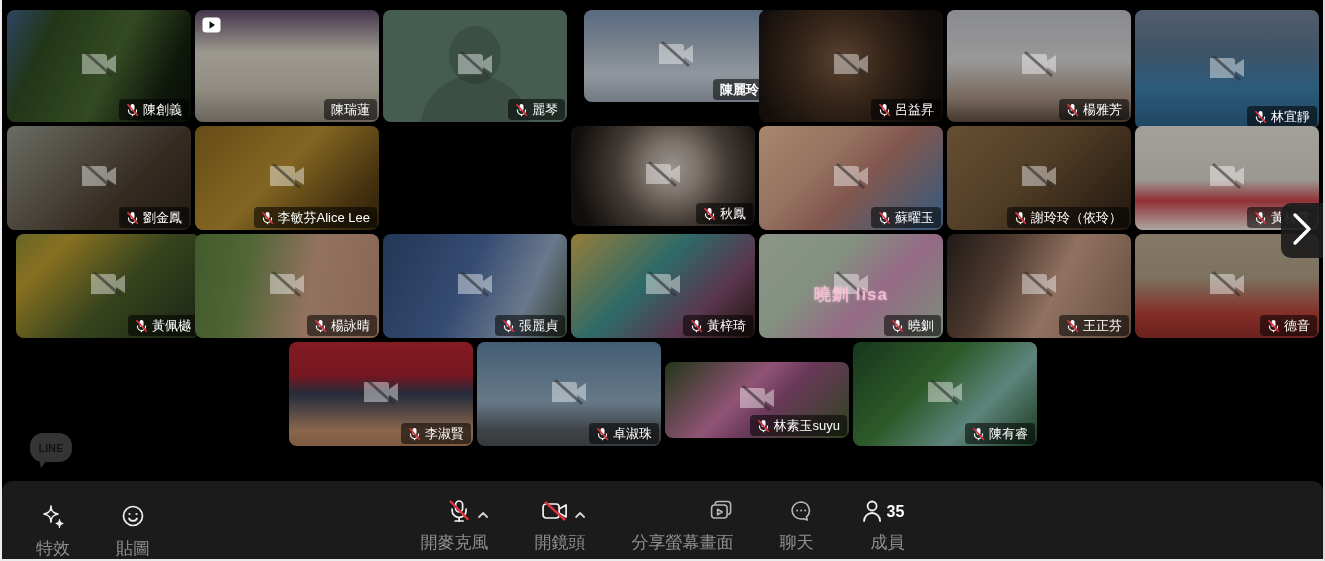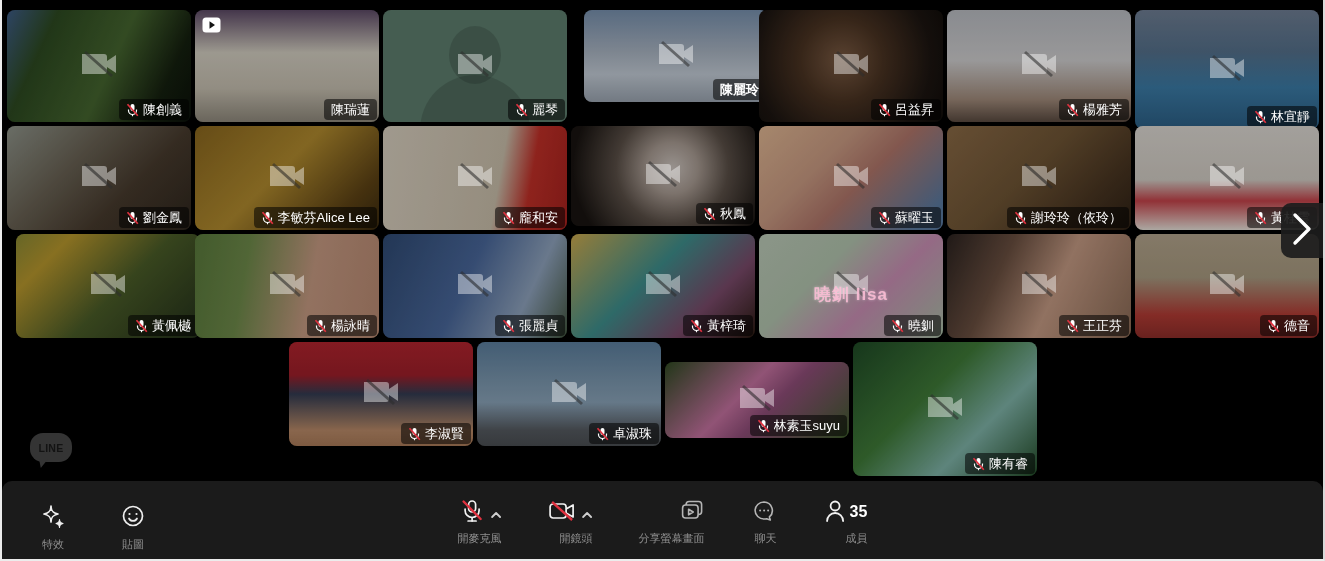--- a/index.html
+++ b/index.html
@@ -29,21 +29,21 @@
   .line-wm { position:absolute; left:28px; top:433px; width:44px; height:36px; opacity:.9; }
   .line-bubble { width:42px; height:29px; background:#3a3a3a; border-radius:13px;
                  display:flex; align-items:center; justify-content:center;
                  color:#161616; font-weight:bold; font-size:10.5px; letter-spacing:.3px; }
   .line-tail { position:absolute; left:9px; top:26px; width:9px; height:9px; background:#3a3a3a;
                clip-path:polygon(0 0, 100% 0, 20% 100%); }
   .toolbar { position:absolute; left:0; top:481px; width:100%; height:80px; background:#1b1b1b;
              border-radius:10px 10px 0 0; }
   .tb-item { position:absolute; display:flex; flex-direction:column; align-items:center; gap:5px;
              background:none; border:none; cursor:pointer; }
-  .tb-label { color:#8f8f8f; font-size:11px; white-space:nowrap; }
+  .tb-label { color:#8f8f8f; font-size:17px; white-space:nowrap; }
   .icon-row { display:flex; align-items:flex-start; gap:5px; height:28px; }
   .caret { margin-top:9px; }
   .tb-center { position:absolute; left:50%; top:17px; transform:translateX(-50%);
                display:flex; align-items:flex-start; gap:46px; }
   .tb-center .tb-item { position:static;align-items:flex-end; }
   .members-row { display:flex; align-items:center; gap:3px; height:28px; }
   .member-count { color:#fff; font-size:16px; font-weight:bold; }
 </style>
 </head>
 <body>
@@ -194,38 +194,20 @@
             <svg width="13" height="14" viewBox="0 0 13 14">
               <rect x="4.5" y="1" width="4" height="7" rx="2" fill="#fff"></rect>
               <path d="M2.5 6.5 v1 a4 4 0 0 0 8 0 v-1" stroke="#fff" stroke-width="1.2" fill="none"></path>
               <line x1="6.5" y1="11.2" x2="6.5" y2="13.3" stroke="#fff" stroke-width="1.2"></line>
               <line x1="1.5" y1="1.2" x2="11.8" y2="12.8" stroke="#e0313f" stroke-width="1.7"></line>
             </svg>
           </span>
           <span class="pname">李敏芬Alice Lee</span>
         </div>
       </div>
-      <div class="tile" style="left: 381px; top: 126px; width: 184px; height: 104px; background: linear-gradient(100deg, rgb(216, 207, 191) 0%, rgb(202, 191, 171) 62%, rgb(192, 48, 40) 78%, rgb(168, 34, 30) 100%);">
-        <div class="dim"></div>
-        <span class="camoff"><svg width="38" height="28" viewBox="0 0 38 28">
-            <path d="M2 4 h22 a3 3 0 0 1 3 3 v4 l9 -6 v18 l-9 -6 v4 a3 3 0 0 1 -3 3 H2 z" fill="rgba(255,255,255,0.5)"></path>
-            <line x1="5" y1="2" x2="32" y2="26" stroke="rgba(45,45,45,0.65)" stroke-width="3"></line>
-          </svg></span>
-        <div class="badge">
-          <span style="display:inline-flex">
-            <svg width="13" height="14" viewBox="0 0 13 14">
-              <rect x="4.5" y="1" width="4" height="7" rx="2" fill="#fff"></rect>
-              <path d="M2.5 6.5 v1 a4 4 0 0 0 8 0 v-1" stroke="#fff" stroke-width="1.2" fill="none"></path>
-              <line x1="6.5" y1="11.2" x2="6.5" y2="13.3" stroke="#fff" stroke-width="1.2"></line>
-              <line x1="1.5" y1="1.2" x2="11.8" y2="12.8" stroke="#e0313f" stroke-width="1.7"></line>
-            </svg>
-          </span>
-          <span class="pname">龐和安</span>
-        </div>
-      </div>
       <div class="tile" style="left: 569px; top: 126px; width: 184px; height: 100px; background: radial-gradient(circle at 55% 42%, rgb(205, 197, 191) 0%, rgb(168, 155, 146) 22%, rgb(90, 79, 71) 48%, rgb(25, 20, 17) 85%);">
         <div class="dim"></div>
         <span class="camoff"><svg width="38" height="28" viewBox="0 0 38 28">
             <path d="M2 4 h22 a3 3 0 0 1 3 3 v4 l9 -6 v18 l-9 -6 v4 a3 3 0 0 1 -3 3 H2 z" fill="rgba(255,255,255,0.5)"></path>
             <line x1="5" y1="2" x2="32" y2="26" stroke="rgba(45,45,45,0.65)" stroke-width="3"></line>
           </svg></span>
         <div class="badge">
           <span style="display:inline-flex">
             <svg width="13" height="14" viewBox="0 0 13 14">
               <rect x="4.5" y="1" width="4" height="7" rx="2" fill="#fff"></rect>
@@ -465,21 +447,21 @@
             <svg width="13" height="14" viewBox="0 0 13 14">
               <rect x="4.5" y="1" width="4" height="7" rx="2" fill="#fff"></rect>
               <path d="M2.5 6.5 v1 a4 4 0 0 0 8 0 v-1" stroke="#fff" stroke-width="1.2" fill="none"></path>
               <line x1="6.5" y1="11.2" x2="6.5" y2="13.3" stroke="#fff" stroke-width="1.2"></line>
               <line x1="1.5" y1="1.2" x2="11.8" y2="12.8" stroke="#e0313f" stroke-width="1.7"></line>
             </svg>
           </span>
           <span class="pname">林素玉suyu</span>
         </div>
       </div>
-      <div class="tile" style="left: 851px; top: 342px; width: 184px; height: 134px; background: linear-gradient(135deg, rgb(31, 74, 38) 0%, rgb(63, 122, 56) 40%, rgb(127, 179, 168) 68%, rgb(35, 77, 40) 100%);">
+      <div class="tile" style="left: 851px; top: 342px; width: 184px; height: 104px; background: linear-gradient(135deg, rgb(31, 74, 38) 0%, rgb(63, 122, 56) 40%, rgb(127, 179, 168) 68%, rgb(35, 77, 40) 100%);">
         <div class="dim"></div>
         <span class="camoff"><svg width="38" height="28" viewBox="0 0 38 28">
             <path d="M2 4 h22 a3 3 0 0 1 3 3 v4 l9 -6 v18 l-9 -6 v4 a3 3 0 0 1 -3 3 H2 z" fill="rgba(255,255,255,0.5)"></path>
             <line x1="5" y1="2" x2="32" y2="26" stroke="rgba(45,45,45,0.65)" stroke-width="3"></line>
           </svg></span>
         <div class="badge">
           <span style="display:inline-flex">
             <svg width="13" height="14" viewBox="0 0 13 14">
               <rect x="4.5" y="1" width="4" height="7" rx="2" fill="#fff"></rect>
               <path d="M2.5 6.5 v1 a4 4 0 0 0 8 0 v-1" stroke="#fff" stroke-width="1.2" fill="none"></path>

